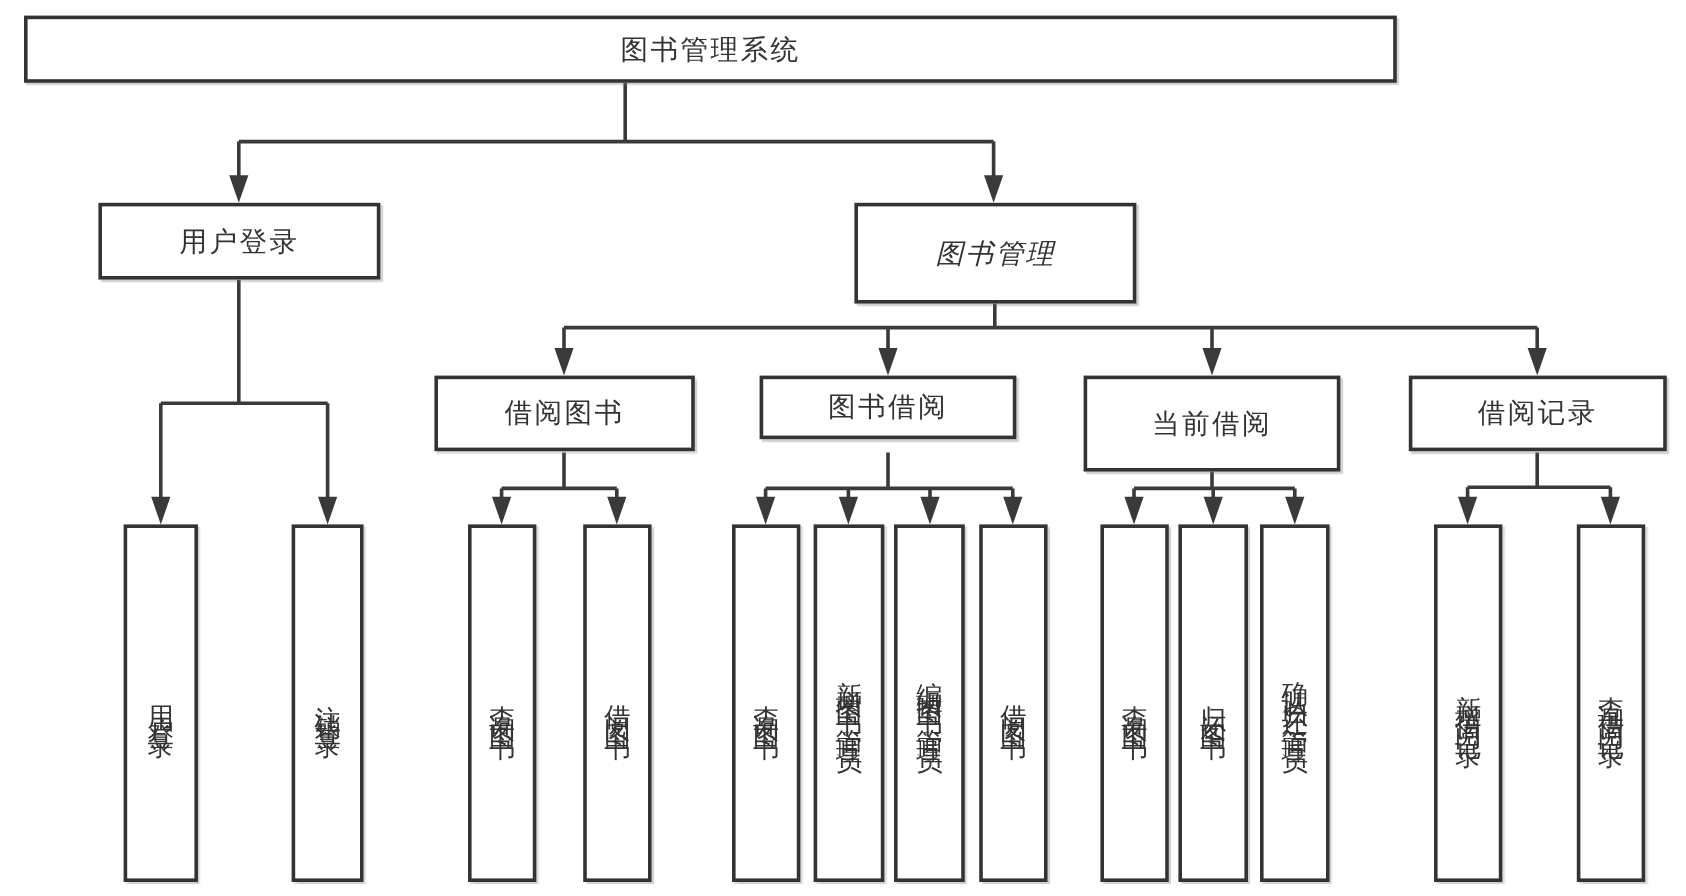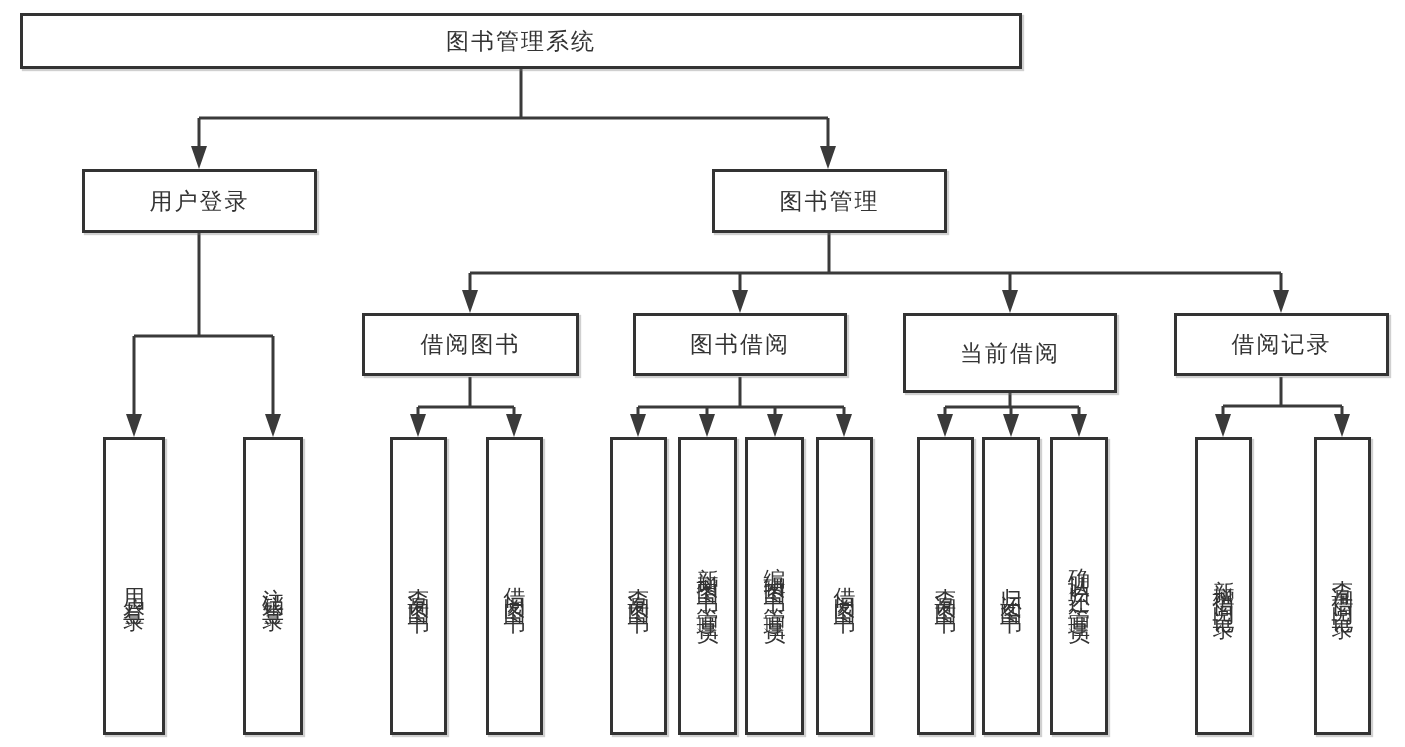--- a/index.html
+++ b/index.html
@@ -86,35 +86,35 @@
       <polygon points="767,414 783,414 775,437"></polygon>
       <polygon points="836,414 852,414 844,437"></polygon>
       <polygon points="937,414 953,414 945,437"></polygon>
       <polygon points="1003,414 1019,414 1011,437"></polygon>
       <polygon points="1071,414 1087,414 1079,437"></polygon>
       <polygon points="1215,414 1231,414 1223,437"></polygon>
       <polygon points="1334,414 1350,414 1342,437"></polygon>
     </g>
   </svg>
 
-  <div class="box" style="left:20px; top:13px; width:1002px; height:56px;">
+  <div class="box" style="left:20px; top:13px; width:1144px; height:56px;">
     <span class="hlabel">图书管理系统</span>
   </div>
 
   <div class="box" style="left:82px; top:169px; width:235px; height:64px;">
     <span class="hlabel">用户登录</span>
   </div>
-  <div class="box" style="left:712px; top:169px; width:235px; height:64px;">
+  <div class="box" style="left:712px; top:169px; width:235px; height:84px;font-style:italic;">
     <span class="hlabel">图书管理</span>
   </div>
 
   <div class="box" style="left:362px; top:313px; width:217px; height:63px;">
     <span class="hlabel">借阅图书</span>
   </div>
-  <div class="box" style="left:633px; top:313px; width:214px; height:63px;">
+  <div class="box" style="left:633px; top:313px; width:214px; height:53px;">
     <span class="hlabel">图书借阅</span>
   </div>
   <div class="box" style="left:903px; top:313px; width:214px; height:80px;">
     <span class="hlabel">当前借阅</span>
   </div>
   <div class="box" style="left:1174px; top:313px; width:215px; height:63px;">
     <span class="hlabel">借阅记录</span>
   </div>
 
   <div class="box leaf" style="left:103px; top:437px; width:62px; height:298px;">

